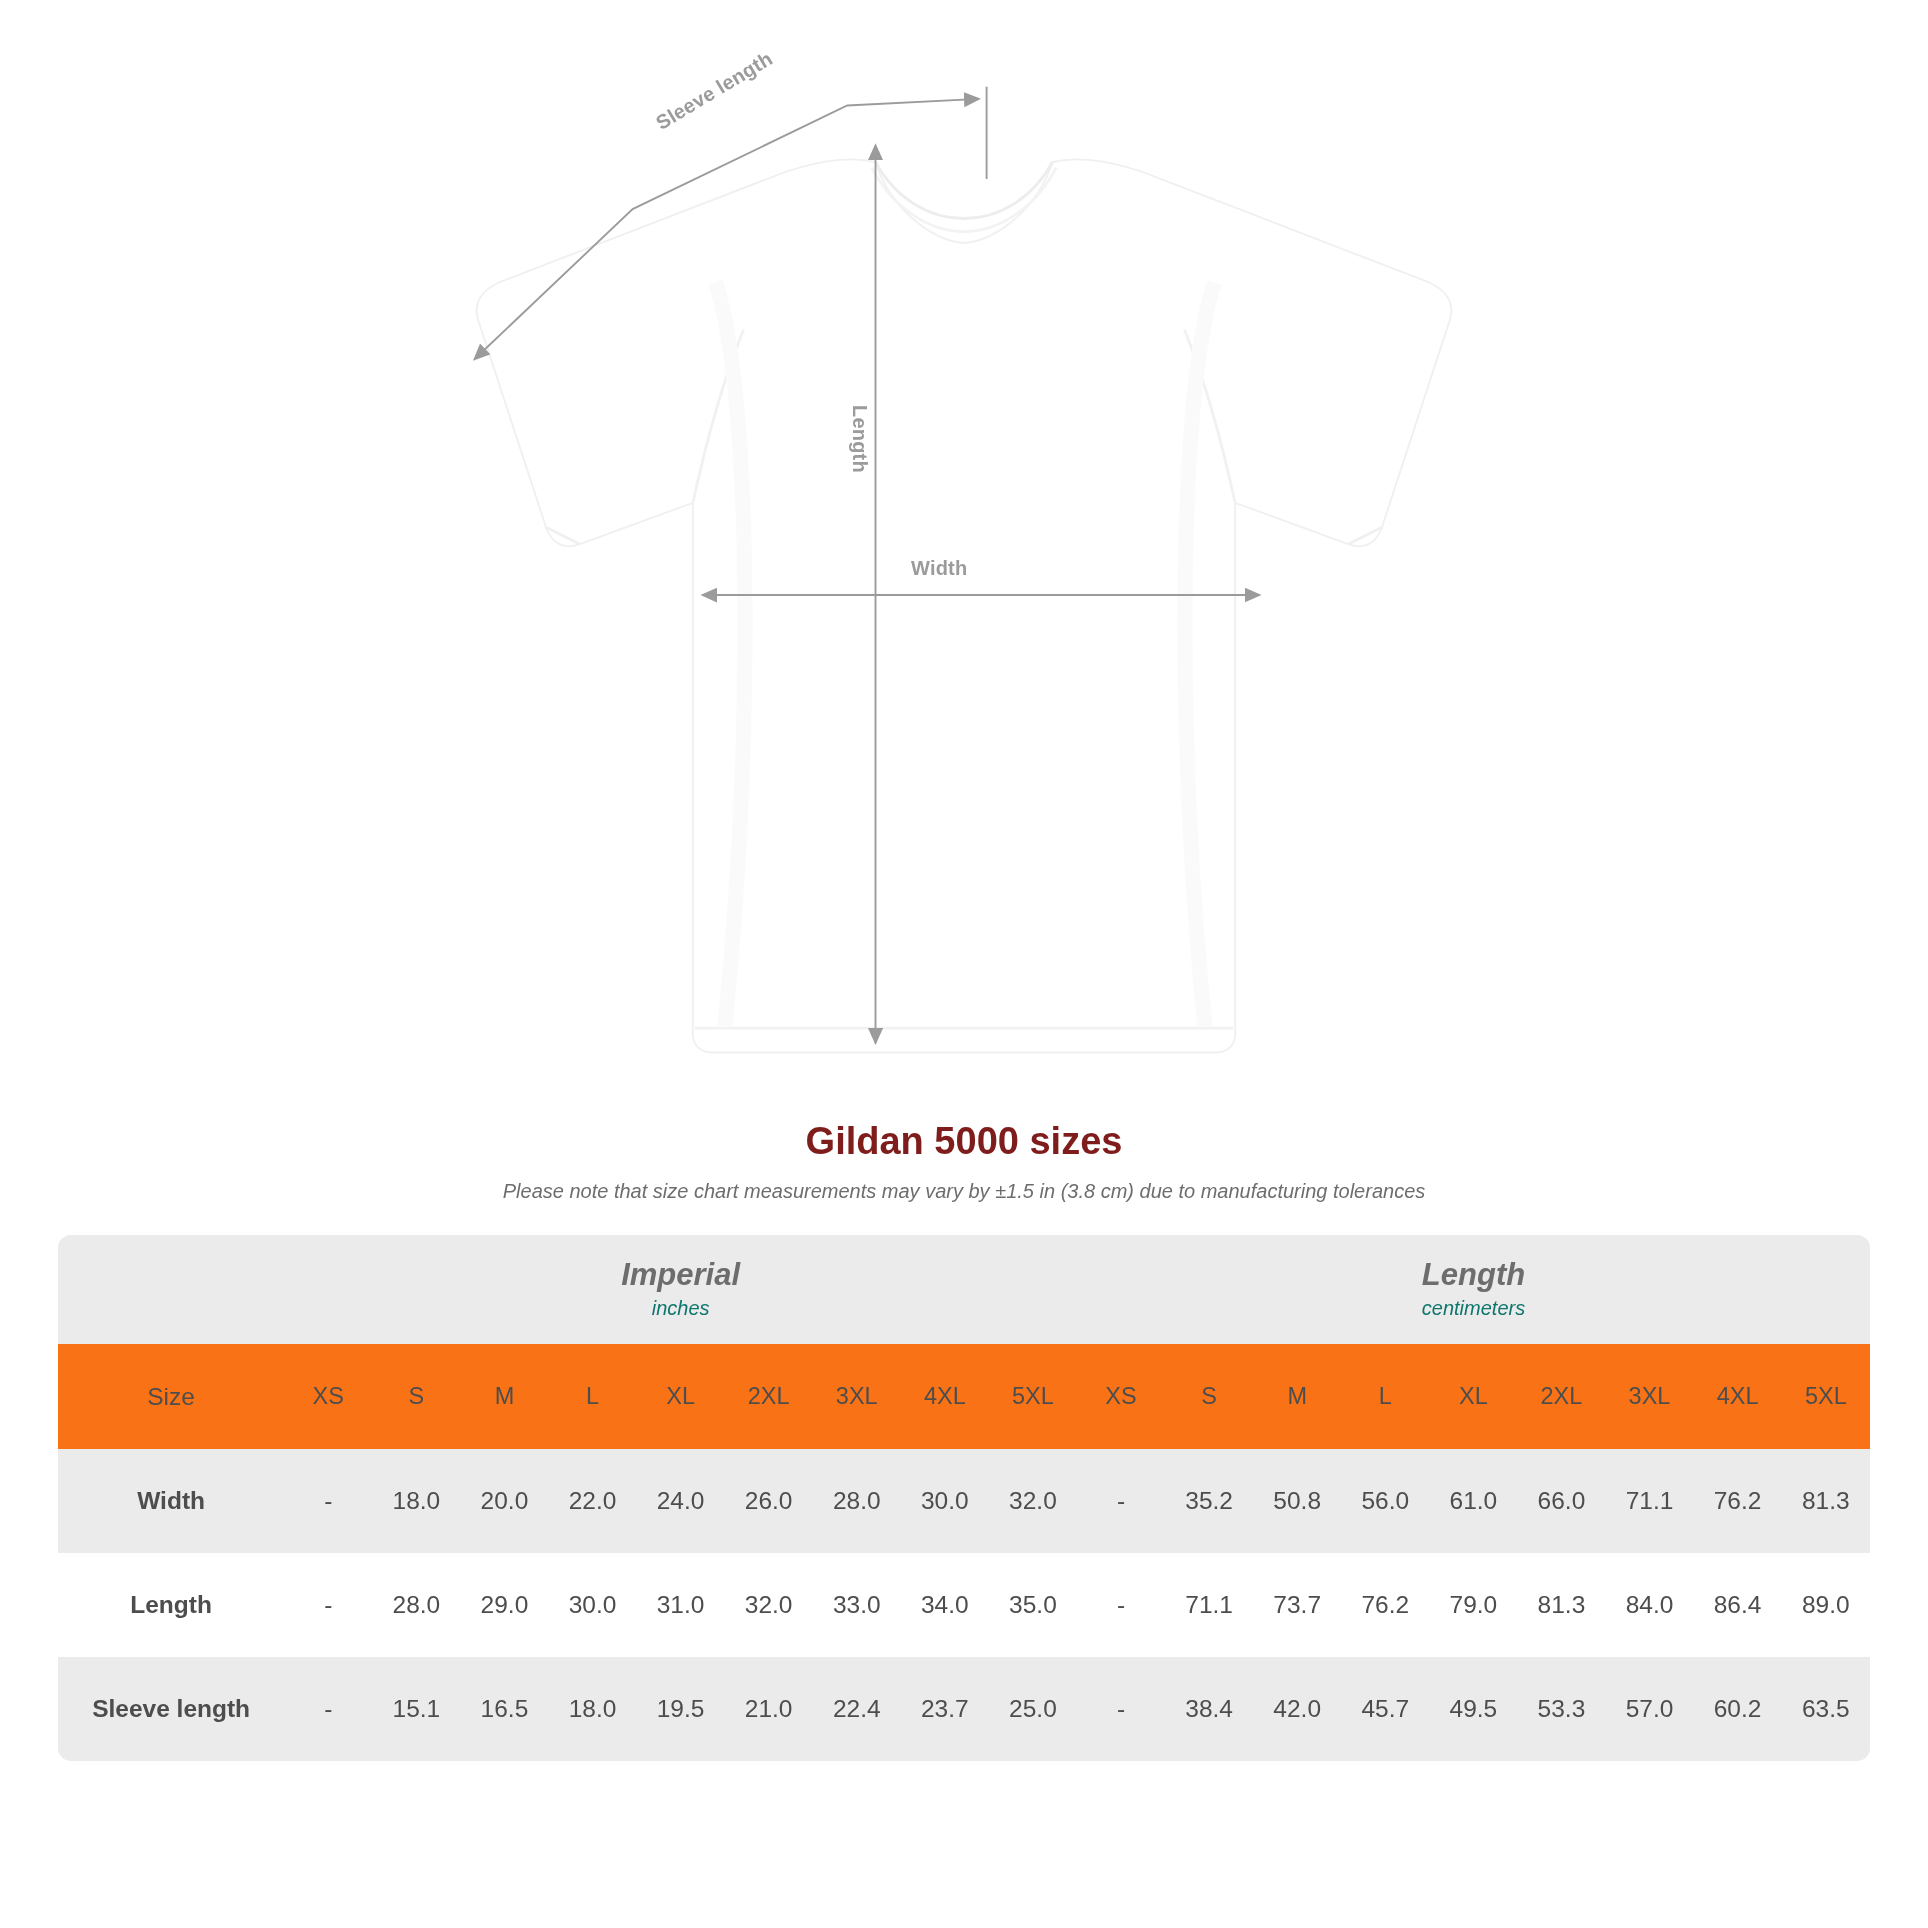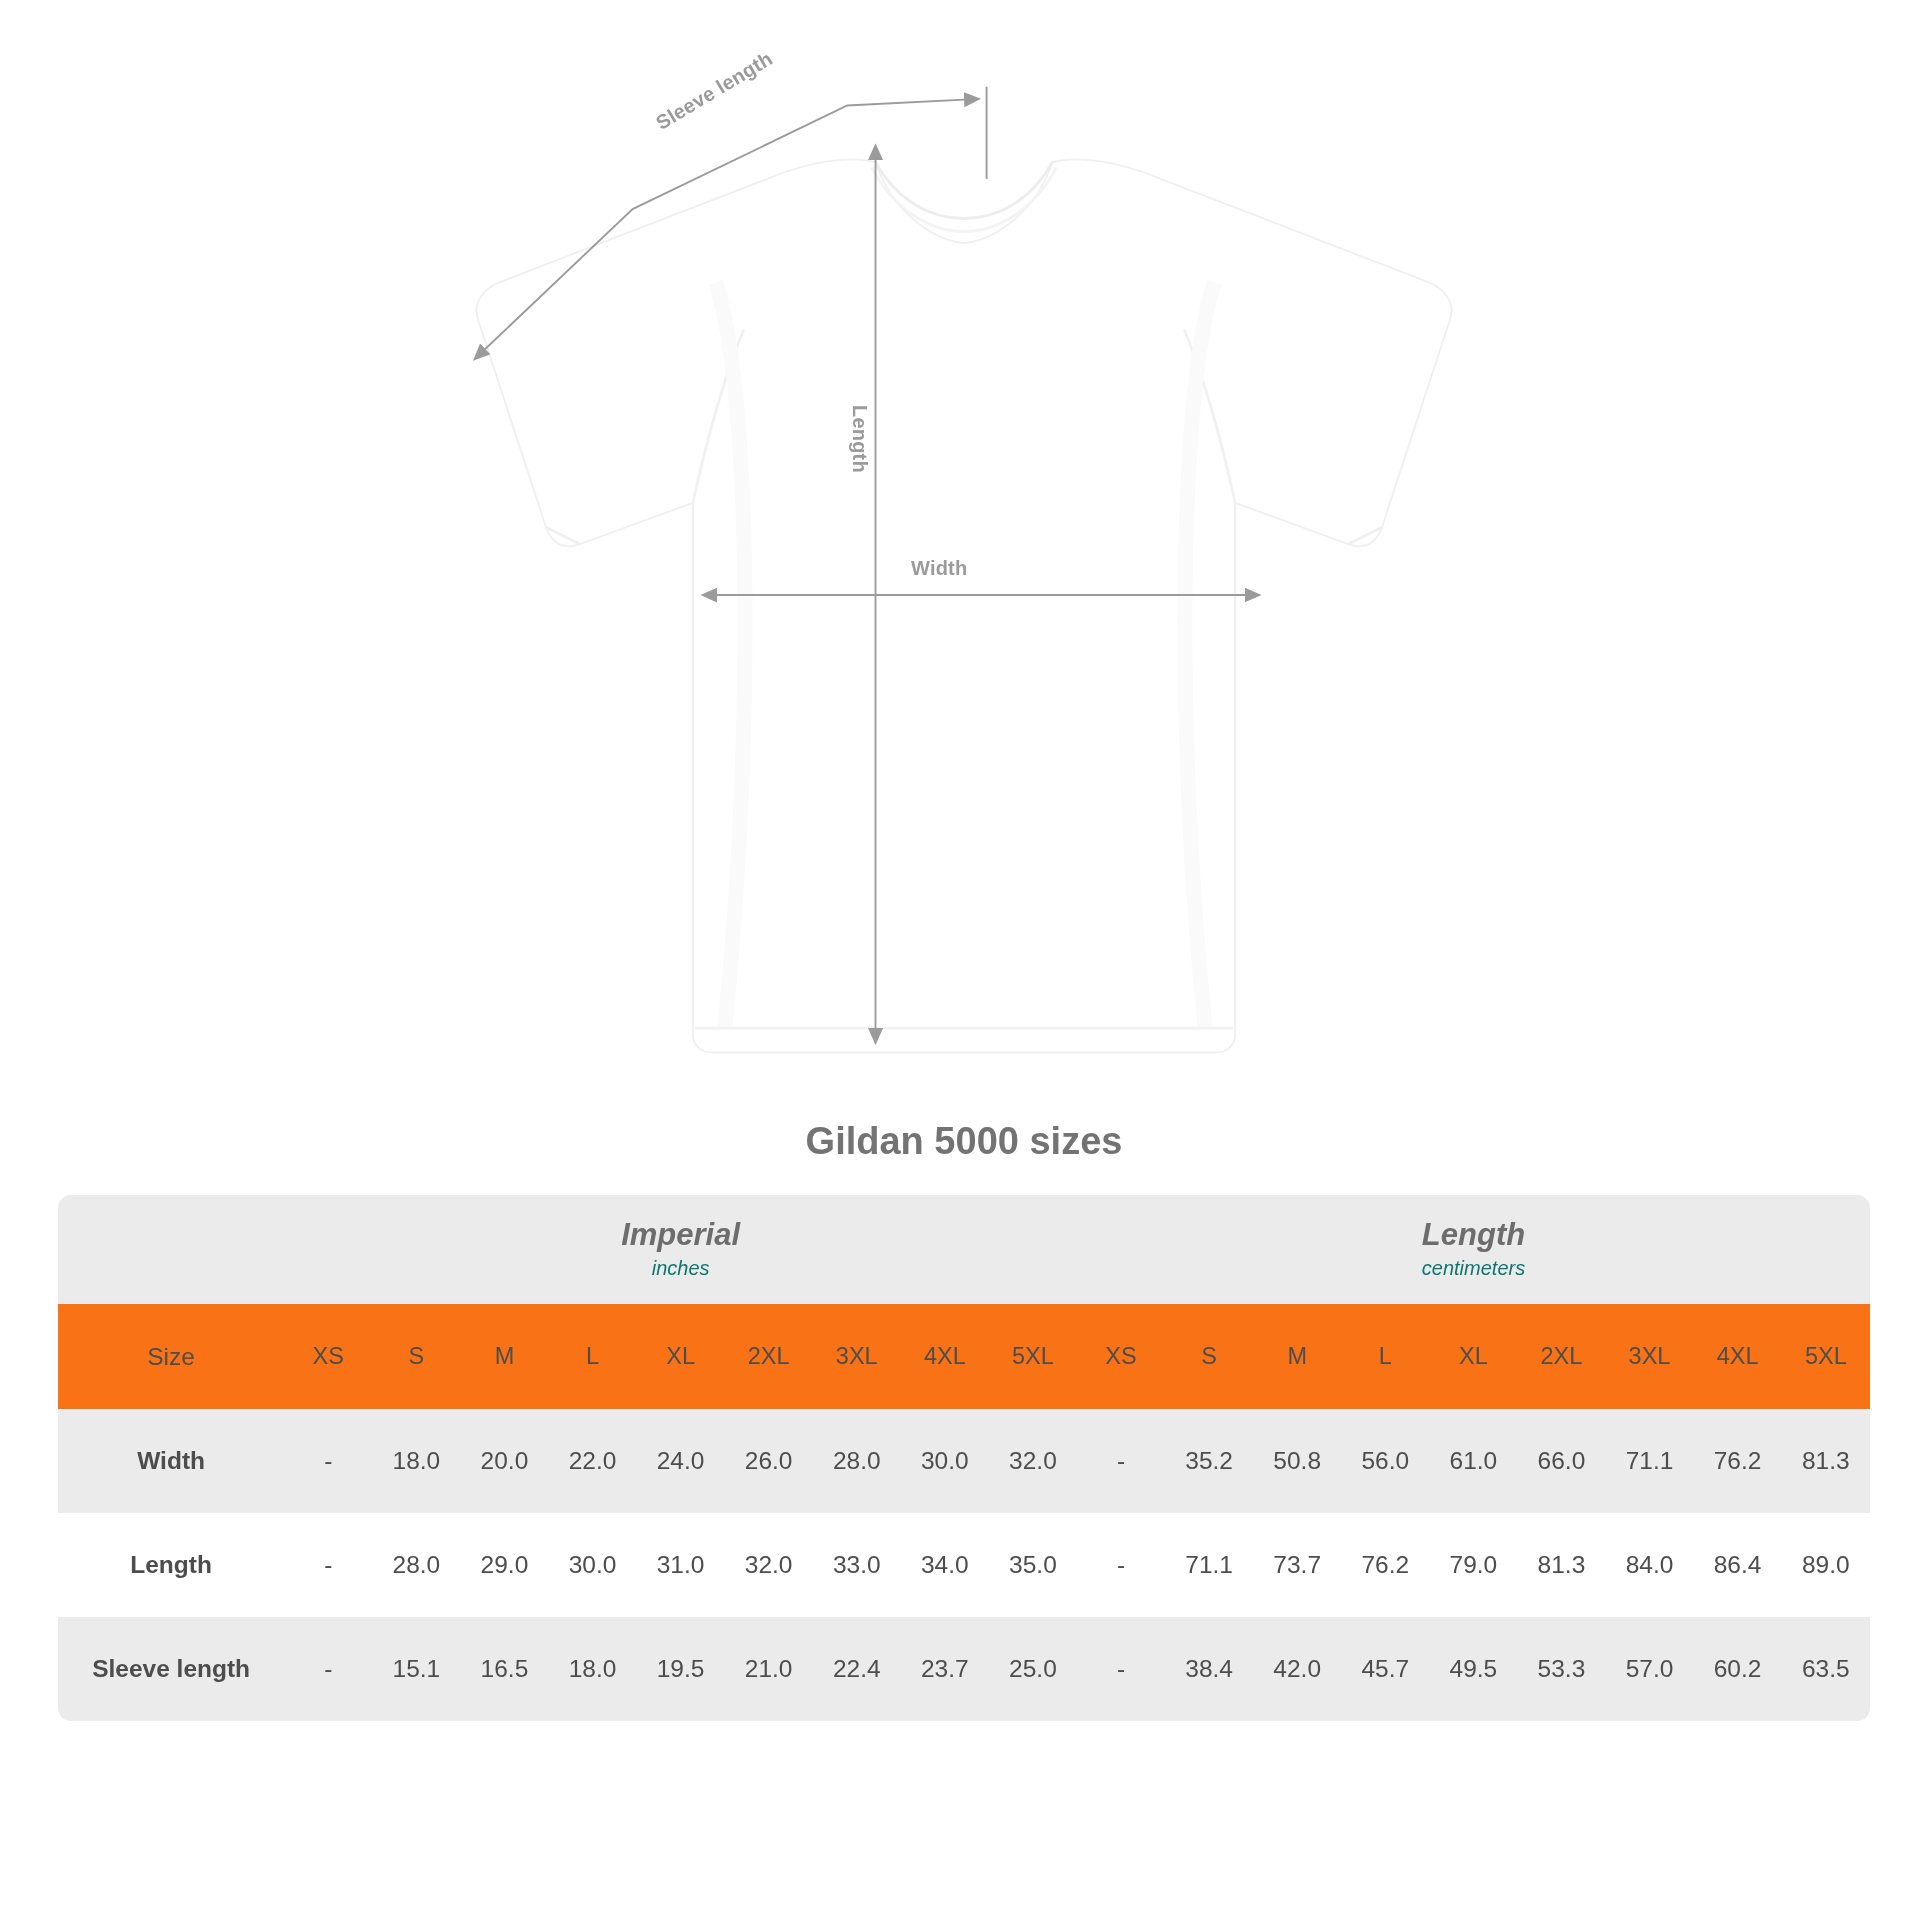--- a/index.html
+++ b/index.html
@@ -58,21 +58,21 @@
   }
 
   
   .title-block {
     text-align: center;
     margin-top: 9.4px;
   }
   .chart-title {
     font-size: 38px;
     font-weight: bold;
-    color: #737373;
+    color: #7f1d1d;
     margin: 0 0 17px 0;
   }
   .chart-note {
     font-size: 20px;
     font-style: italic;
     color: #6d6d6d;
     margin: 0;
   }
 
   
@@ -219,20 +219,21 @@
       </g>
     </svg>
 
     <div class="dim-label sleeve">Sleeve length</div>
     <div class="dim-label length">Length</div>
     <div class="dim-label width">Width</div>
   </div>
 
   <div class="title-block">
     <h1 class="chart-title">Gildan 5000 sizes</h1>
+    <p class="chart-note">Please note that size chart measurements may vary by ±1.5 in (3.8 cm) due to manufacturing tolerances</p>
   </div>
 
   <div class="table-wrap">
     <table class="size-table">
       <colgroup>
         <col class="col-label">
         <col class="col-cell">
           <col class="col-cell">
           <col class="col-cell">
           <col class="col-cell">

